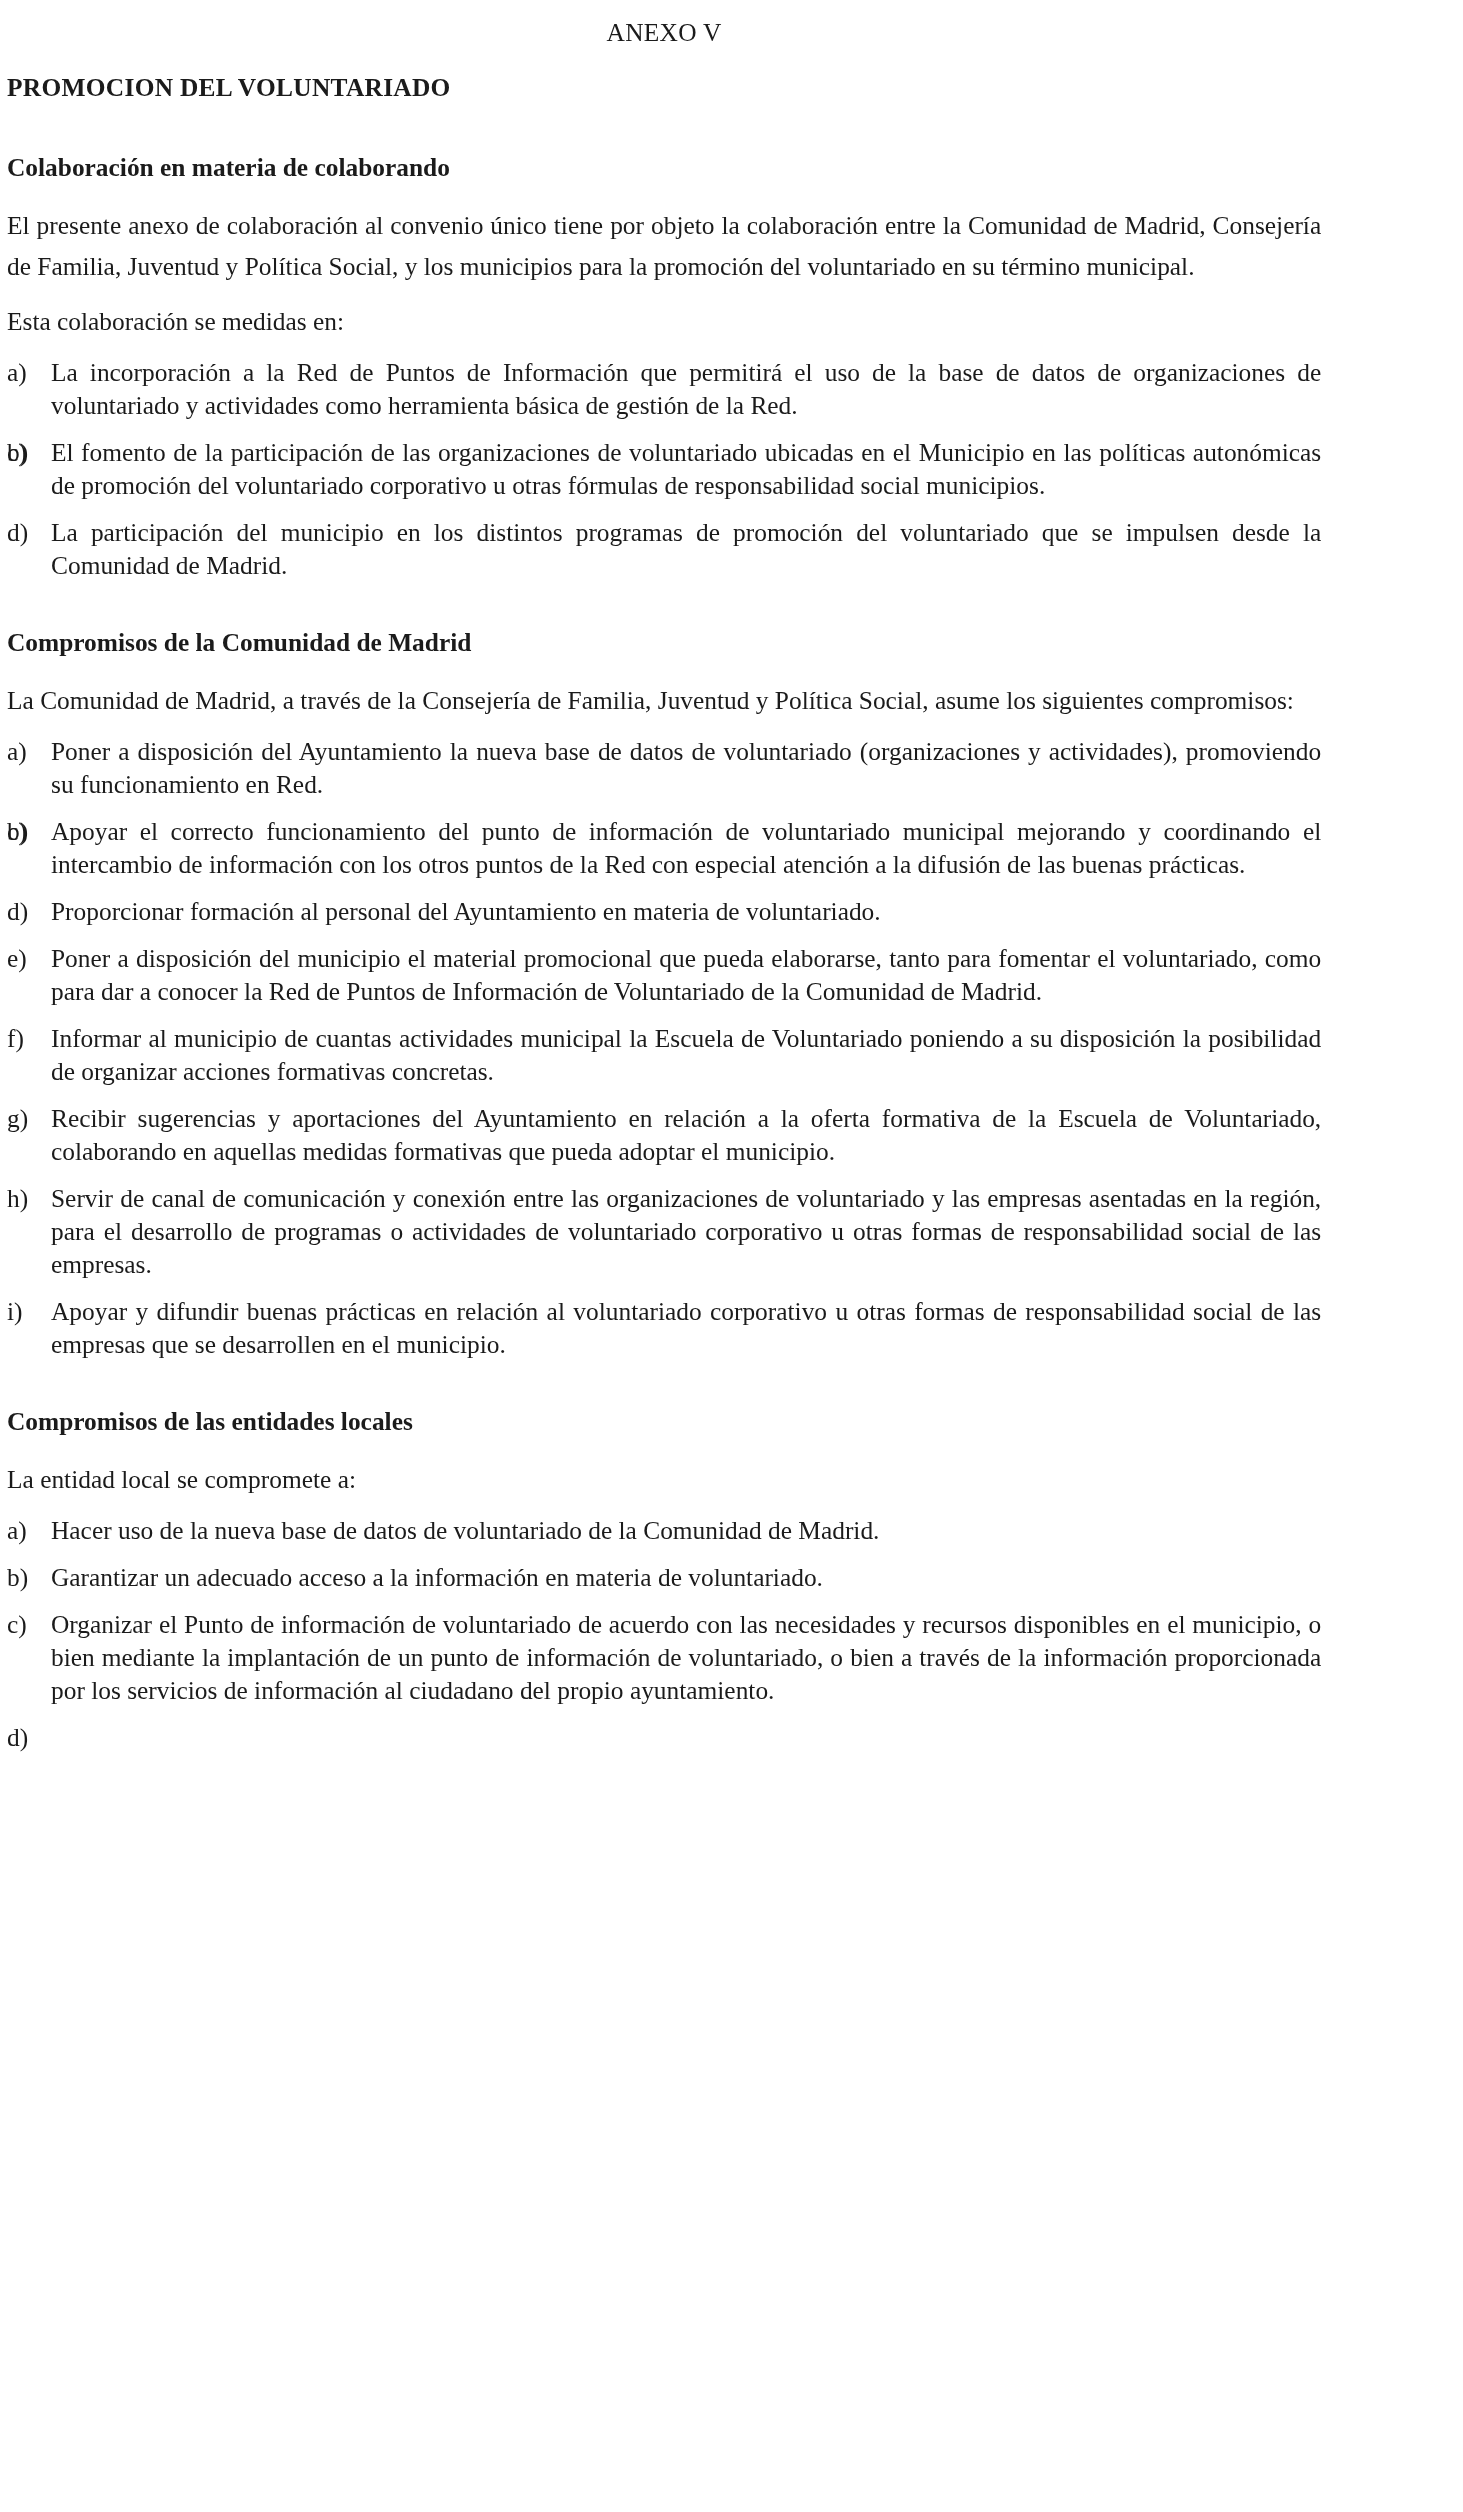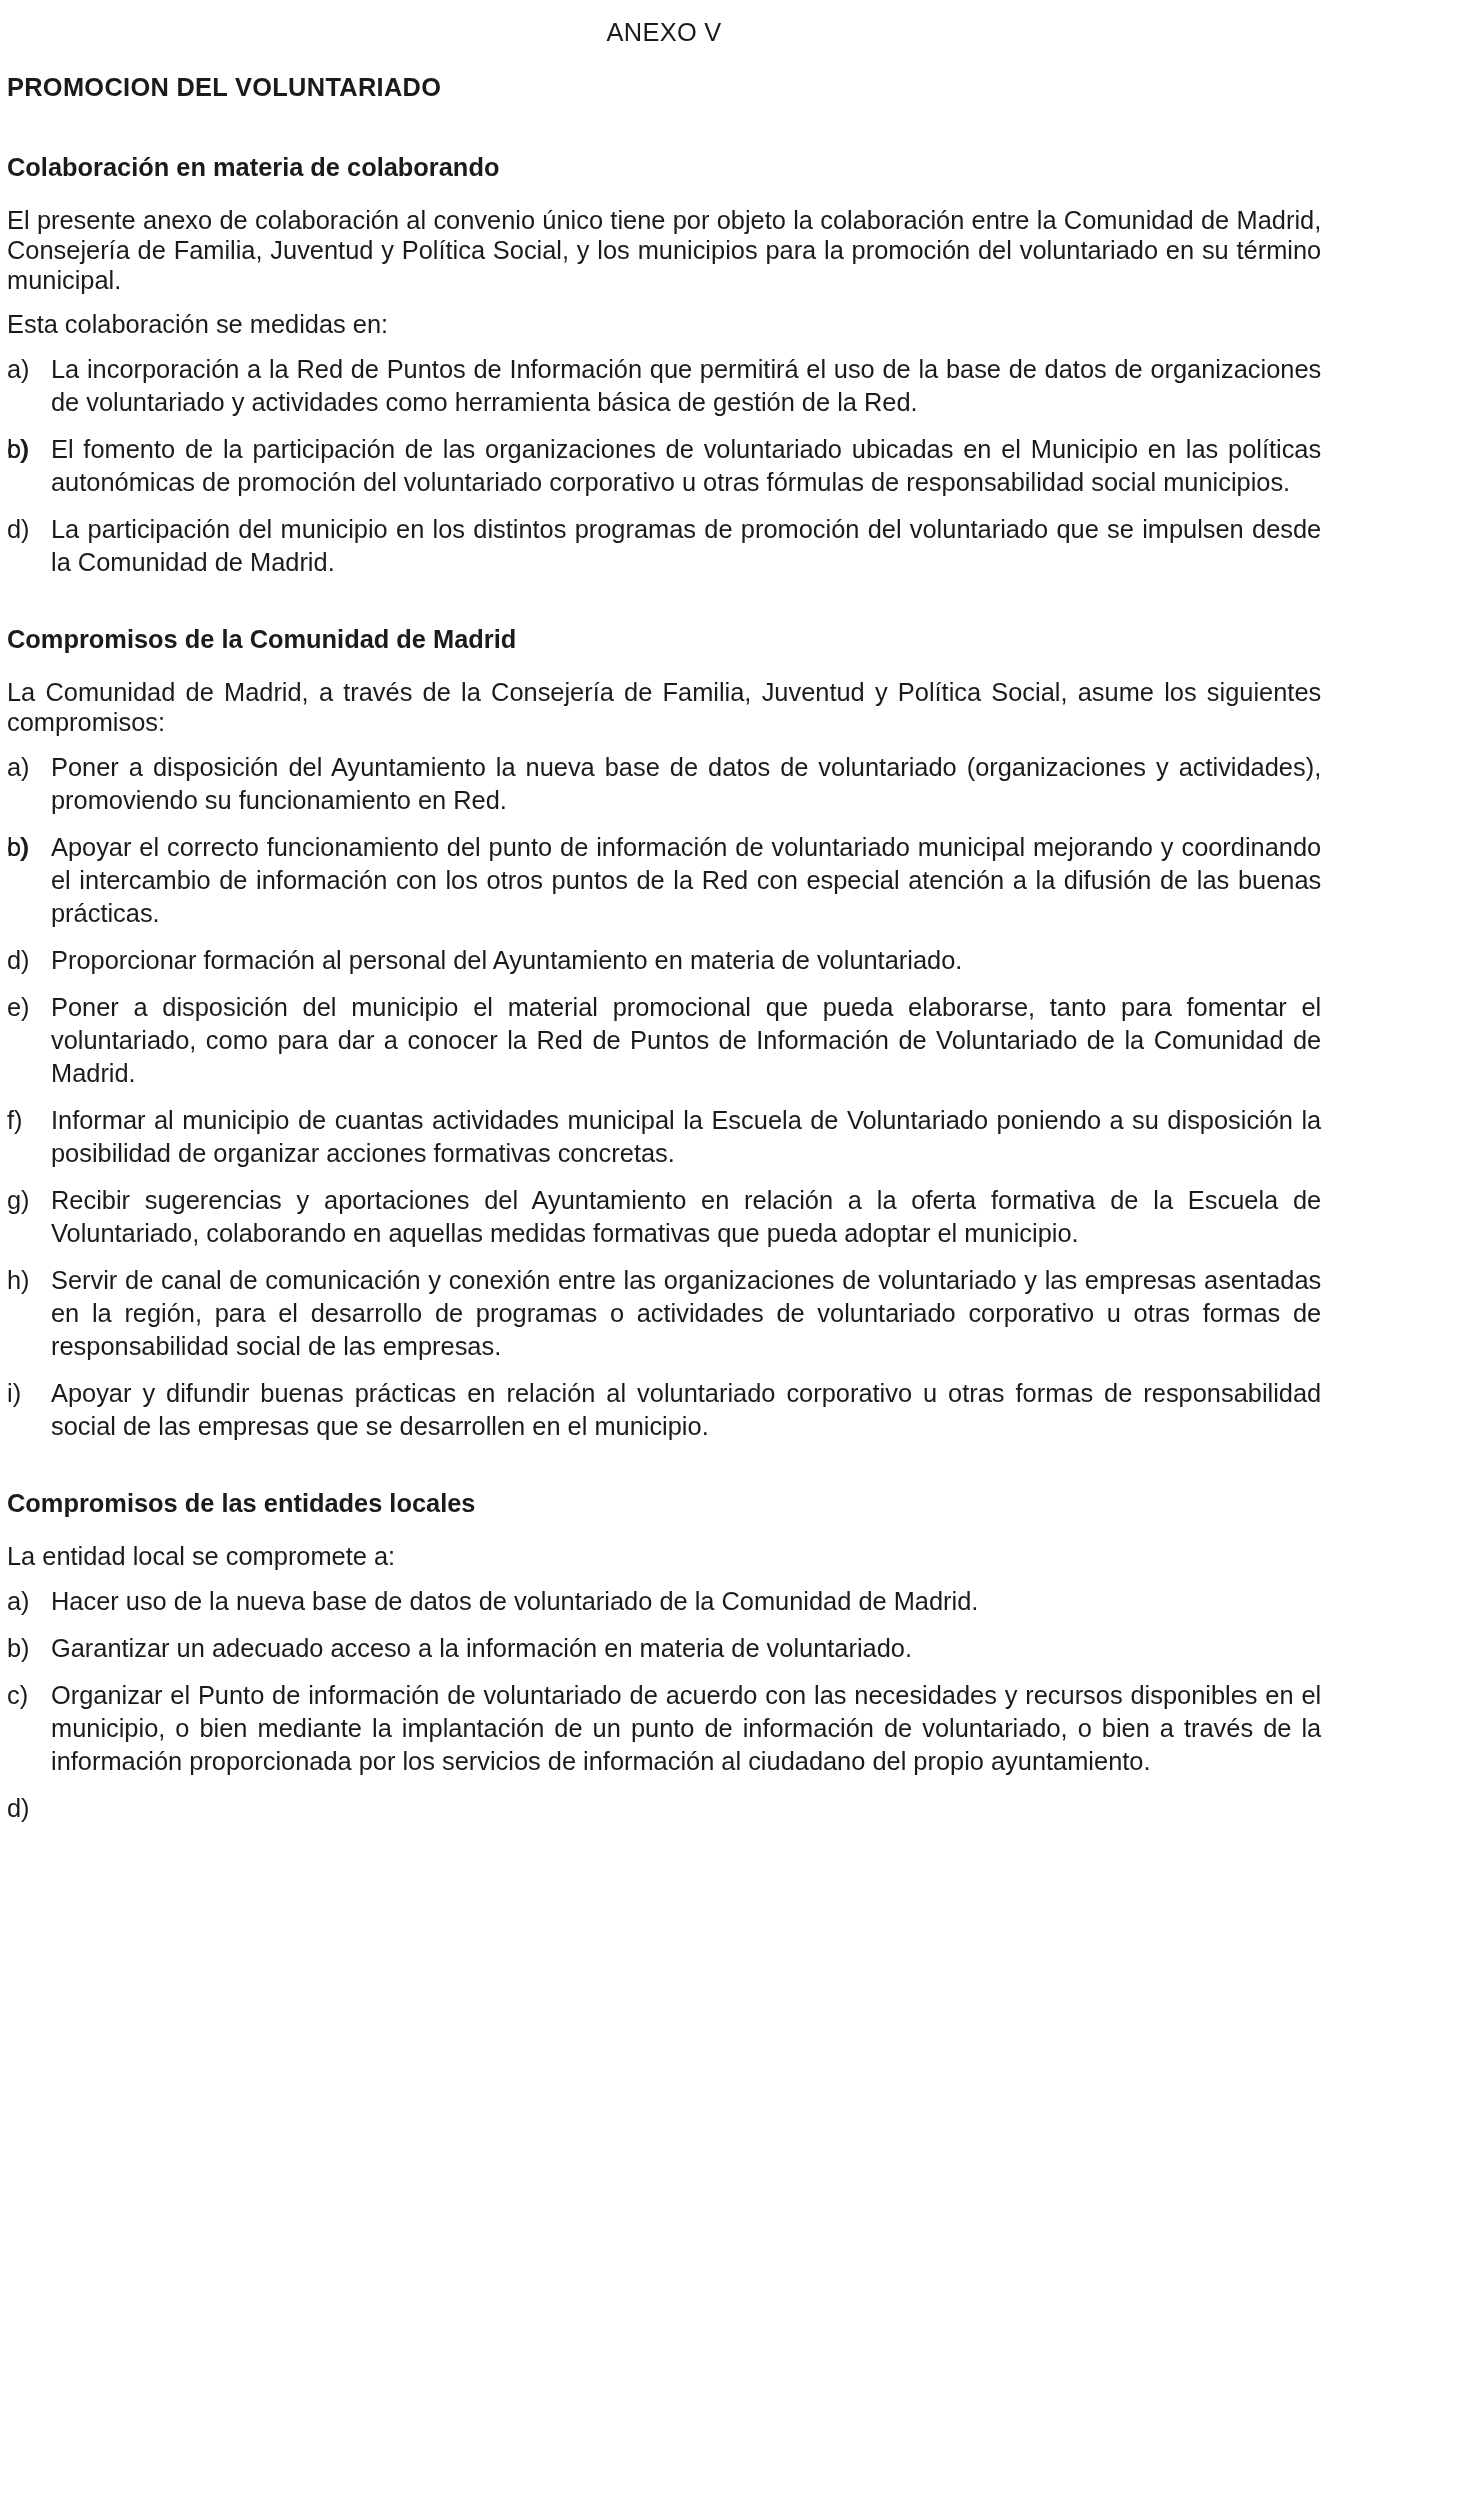--- a/index.html
+++ b/index.html
@@ -8,20 +8,21 @@
   body {
     color: #1b1b1b;
     font-family: "Liberation Sans", "DejaVu Sans", sans-serif;
     -webkit-font-smoothing: antialiased;
   }
   .page {
     width: 1330px;
     min-height: 2512px;
     background: #ffffff;
     padding: 17.5px 8.8px 21px 7px;
+    font-family: Liberation Serif, serif;
   }
   .doc-title {
     font-size: 25.4px;
     font-weight: 400;
     text-align: center;
     letter-spacing: 0.3px;
     margin-bottom: 26px;
   }
   .doc-subtitle {
     font-size: 25.4px;
@@ -31,21 +32,21 @@
     margin-bottom: 51px;
   }
   .section-heading {
     font-size: 25.4px;
     font-weight: 700;
     margin: 46px 0 23px 0;
     text-align: left;
   }
   .para {
     font-size: 25.4px;
-    line-height: 30px;
+    line-height: 41px;
     text-align: justify;
     margin-bottom: 14px;
   }
   .lettered-list { margin-bottom: 3.5px; }
   .list-item {
     position: relative;
     padding-left: 44px;
     font-size: 25.4px;
     line-height: 33px;
     text-align: justify;

